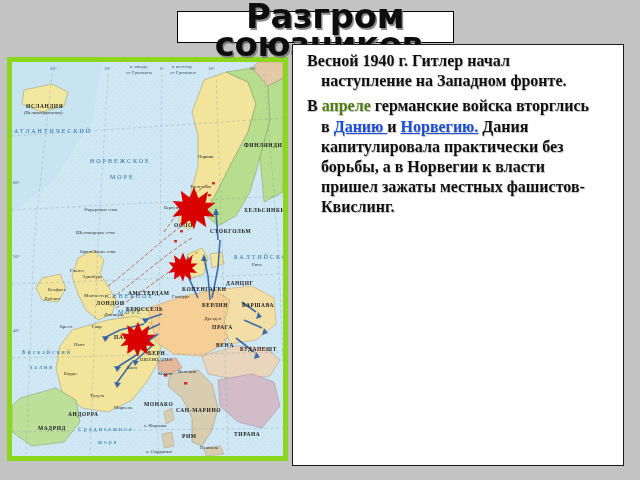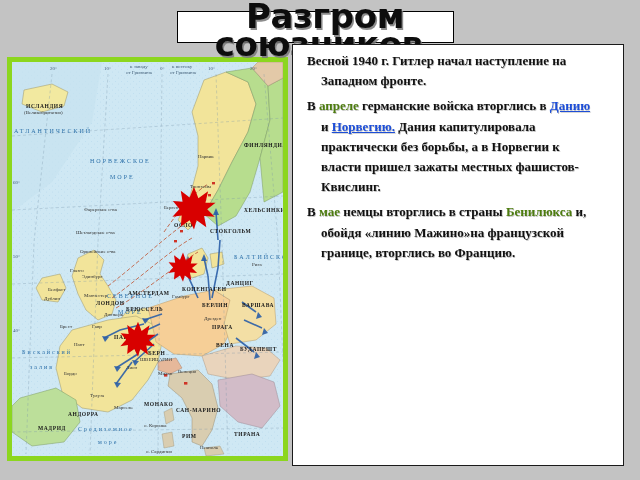--- a/index.html
+++ b/index.html
@@ -106,21 +106,21 @@
     background: #ffffff;
     border: 1.5px solid #1a1a1a;
     box-sizing: border-box;
     z-index: 10;
     padding: 6px 8px 6px 6px;
   }
   .para {
     display: block;
     font-family: "Liberation Serif", serif;
     font-weight: bold;
-    font-size: 13px;
+    font-size: 16px;
     line-height: 20.2px;
     color: #111111;
     margin: 0 16px 5px 0;
     padding-left: 22px;
     text-indent: -14px;
     text-shadow: 0.7px 0.7px 0 rgba(150,150,150,0.55);
   }
   .para.noindent {
     text-indent: 0;
     padding-left: 12px;
@@ -353,14 +353,13 @@
 
   </div>
 </div>
 
 <div id="title-backdrop"></div>
 <div id="slide-title">Разгром союзников.</div>
 
 <div id="text-panel">
   <p class="para" id="p0"><span>Весной 1940 г. Гитлер начал наступление на Западном фронте.</span></p>
   <p class="para" id="p1"><span>В </span><span class="hl">апреле</span><span> германские войска вторглись в </span><span class="hl-u">Данию </span><span>и </span><span class="hl-u">Норвегию.</span><span> Дания капитулировала практически без борьбы, а в Норвегии к власти пришел зажаты местных фашистов- Квислинг.</span></p>
-  <p class="para" id="p2"><span>В </span><span class="hl">мае</span><span> немцы вторглись в страны </span><span class="hl">Бенилюкса</span><span> и, обойдя «линию Мажино»на французской границе, вторглись во Францию.</span></p>
 </div>
 
 </body></html>

